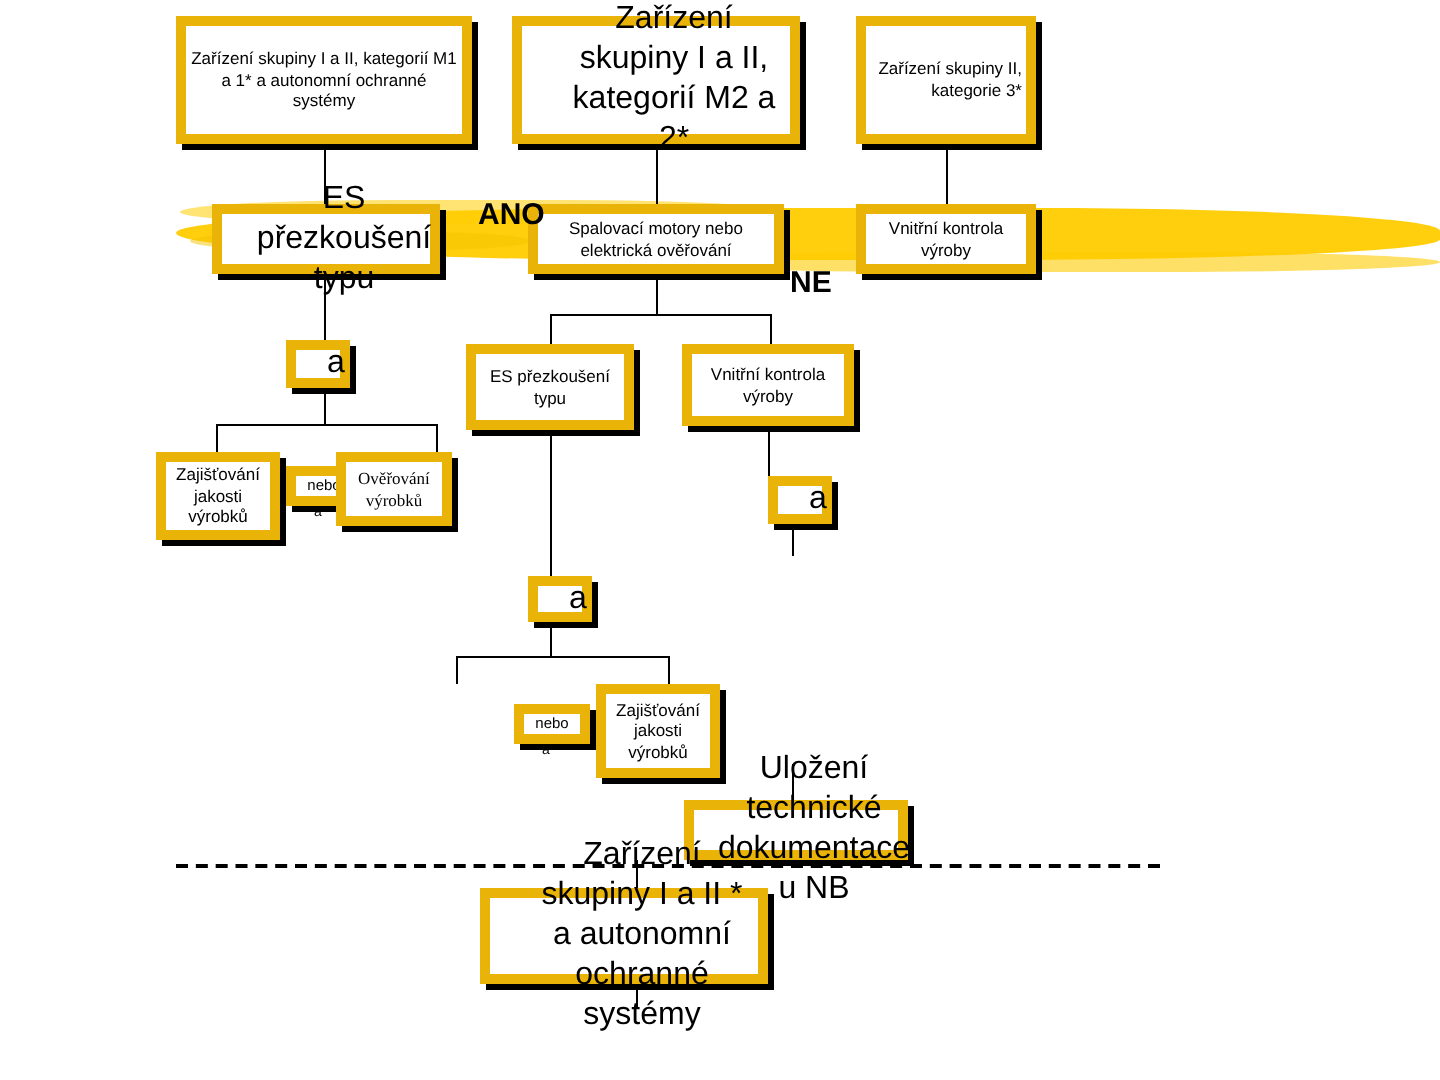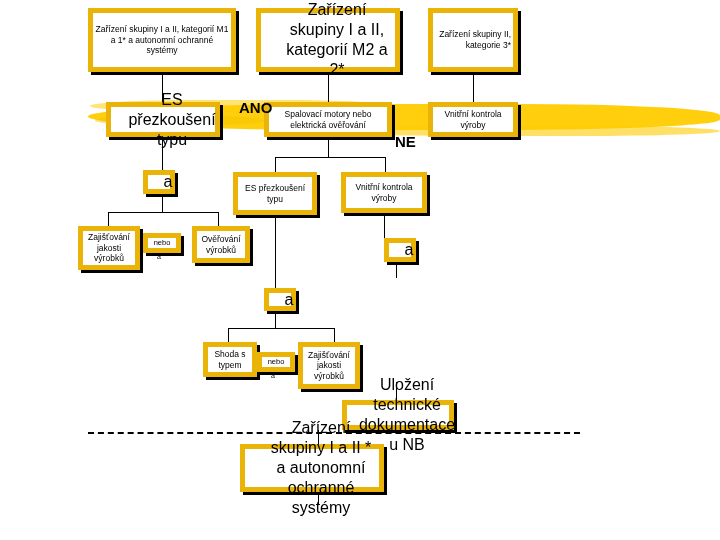--- a/index.html
+++ b/index.html
@@ -130,27 +130,26 @@
   <div class="box med" style="left:143px; top:170px; width:28px;  height:24px;">a</div>
 
   <div class="box" style="left:233px; top:172px; width:84px;  height:43px;">ES přezkoušení typu</div>
 
   <div class="box" style="left:341px; top:172px; width:86px;  height:41px;">Vnitřní kontrola výroby</div>
 
   <div class="box" style="left:78px;  top:226px; width:62px;  height:44px;">Zajišťování jakosti výrobků</div>
 
   <div class="box tiny" style="left:143px; top:233px; width:38px;  height:20px;">nebo</div>
 
-  <div class="box" style="left:192px; top:226px; width:58px;  height:37px;">Ověřování výrobků</div>
+  <div class="box" style="left:168px; top:226px; width:58px;  height:37px;font-family:Liberation Serif, serif;">Ověřování výrobků</div>
 
   <div class="box med" style="left:264px; top:288px; width:24px;  height:23px;">a</div>
 
   <div class="box med" style="left:384px; top:238px; width:24px;  height:24px;">a</div>
 
-  <div class="box" style="left:203px; top:342px; width:54px;  height:35px;">Shoda s typem</div>
 
   <div class="box tiny" style="left:257px; top:352px; width:38px;  height:20px;">nebo</div>
 
   <div class="box med" style="left:342px; top:400px; width:112px; height:30px;">Uložení technické dokumentace u NB</div>
 
   <div class="box" style="left:298px; top:342px; width:62px;  height:47px;">Zajišťování jakosti výrobků</div>
 
   <div class="box med" style="left:240px; top:444px; width:144px; height:48px;">Zařízení skupiny I a II * a autonomní ochranné systémy</div>
 
 

